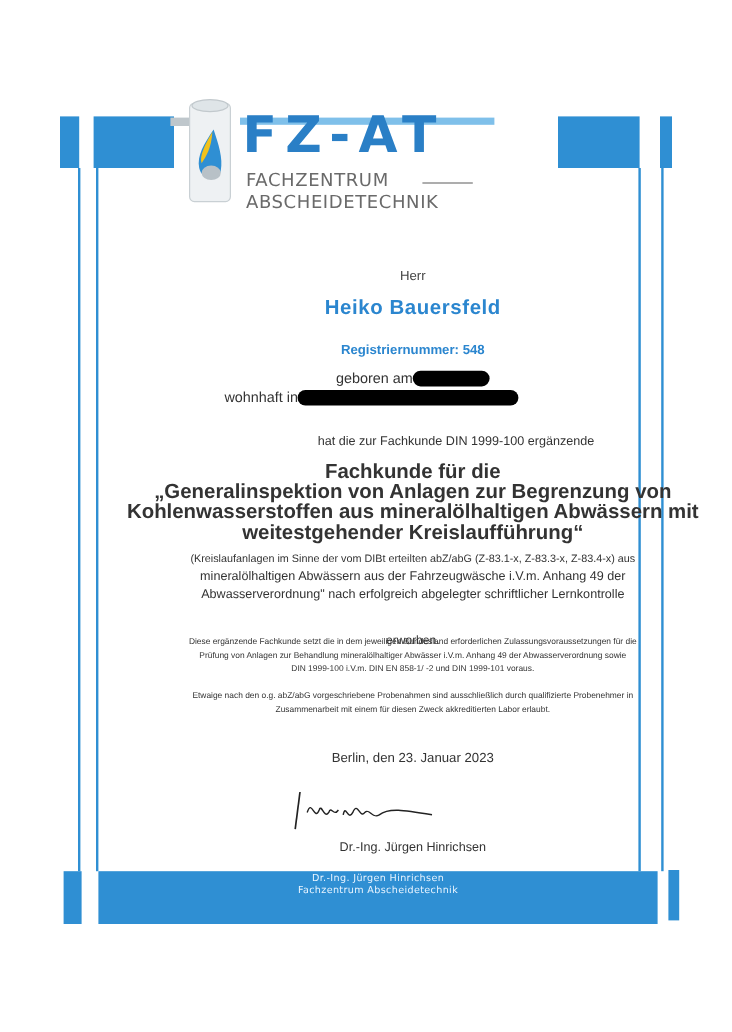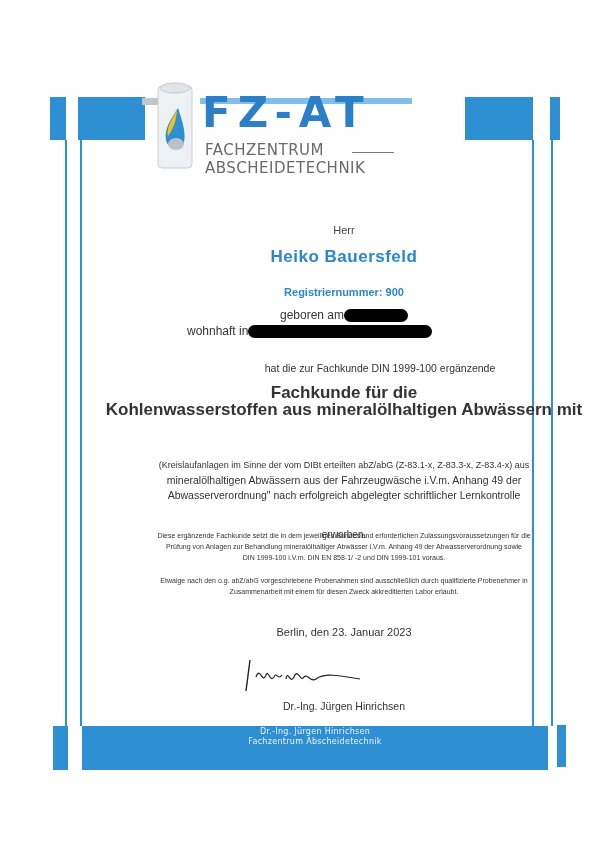--- a/index.html
+++ b/index.html
@@ -49,32 +49,34 @@
   </svg>
 </div>
 <div class="fzat-stripe"></div>
 <div class="fzat">FZ-AT</div>
 <div class="sub sub1">FACHZENTRUM</div>
 <div class="subline"></div>
 <div class="sub sub2">ABSCHEIDETECHNIK</div>
 
 <div class="center" style="top:224px;font-size:11px;color:#444;">Herr</div>
 <div class="center" style="top:247px;font-size:17px;font-weight:bold;color:#2b86cf;letter-spacing:0.5px;">Heiko Bauersfeld</div>
-<div class="center" style="top:286px;font-size:11px;font-weight:bold;color:#2b86cf;">Registriernummer: 900</div>
+<div class="center" style="top:286px;font-size:11px;font-weight:bold;color:#2b86cf;">Registriernummer: 548</div>
 <div class="center" style="top:308px;font-size:12px;color:#333;">
   <span>geboren am</span><span class="redact" style="width:64px;"></span>
 </div>
 <div style="position:absolute;left:187px;top:324px;font-size:12px;color:#333;">
   <span>wohnhaft in</span><span class="redact" style="width:184px;"></span>
 </div>
 
 <div class="center" style="top:362px;font-size:10.5px;color:#333;margin-left:36px;">hat die zur Fachkunde DIN 1999-100 ergänzende</div>
 <div class="center" style="top:384px;font-size:17px;font-weight:bold;color:#333;line-height:17px;">
   <div>Fachkunde für die</div>
+  <div>„Generalinspektion von Anlagen zur Begrenzung von</div>
   <div>Kohlenwasserstoffen aus mineralölhaltigen Abwässern mit</div>
+  <div>weitestgehender Kreislaufführung“</div>
 </div>
 <div class="center" style="top:458px;color:#333;line-height:15px;">
   <div style="font-size:9px;">(Kreislaufanlagen im Sinne der vom DIBt erteilten abZ/abG (Z-83.1-x, Z-83.3-x, Z-83.4-x) aus</div>
   <div style="font-size:10.5px;">mineralölhaltigen Abwässern aus der Fahrzeugwäsche  i.V.m. Anhang 49 der</div>
   <div style="font-size:10.5px;">Abwasserverordnung" nach erfolgreich abgelegter schriftlicher Lernkontrolle</div>
   <div style="font-size:10px;margin-top:24px;">erworben.</div>
 </div>
 <div class="center" style="top:530px;font-size:7px;color:#333;line-height:11px;">
   <div>Diese ergänzende Fachkunde setzt die in dem jeweiligen Bundesland erforderlichen Zulassungsvoraussetzungen für die</div>
   <div>Prüfung von Anlagen zur Behandlung mineralölhaltiger Abwässer i.V.m. Anhang 49 der Abwasserverordnung sowie</div>

